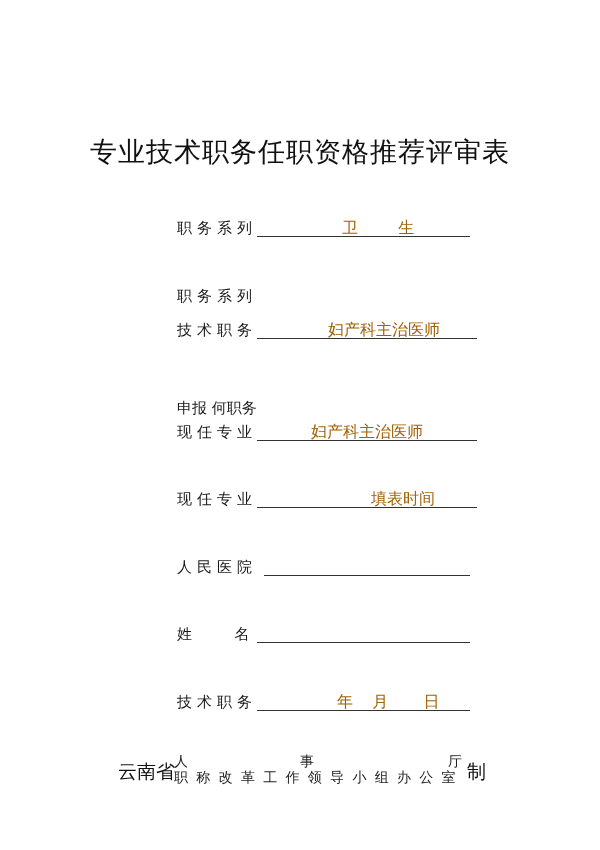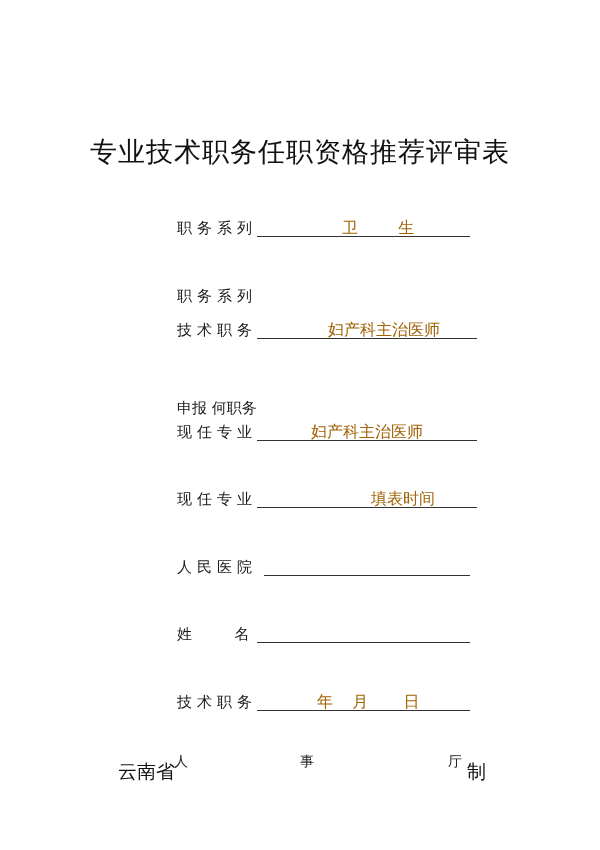--- a/index.html
+++ b/index.html
@@ -116,22 +116,23 @@
 </div>
 
 <div class="row" style="top:624px;">
   <span class="label" style="white-space:pre;letter-spacing:2px;">姓      名</span>
   <span class="line" style="left:84px;width:213px;"></span>
 </div>
 
 <div class="row" style="top:692px;">
   <span class="label">技术职务</span>
   <span class="line" style="left:84px;width:213px;"></span>
-  <span class="value" style="left:144px;white-space:pre;letter-spacing:3px;">年  月    日</span>
+  <span class="value" style="left:164px;white-space:pre;letter-spacing:3px;">年  月    日</span>
 </div>
 
 <div class="footer">
   <span class="big" style="left:0;top:4px;">云南省</span>
   <span class="small" style="left:56px;top:-2px;">人</span>
   <span class="small" style="left:182px;top:-2px;">事</span>
   <span class="small" style="left:330px;top:-2px;">厅</span>
+  <span class="small" style="left:56px;top:14px;letter-spacing:8.3px;">职称改革工作领导小组办公室</span>
   <span class="big" style="left:349px;top:4px;">制</span>
 </div>
 
 </body></html>

